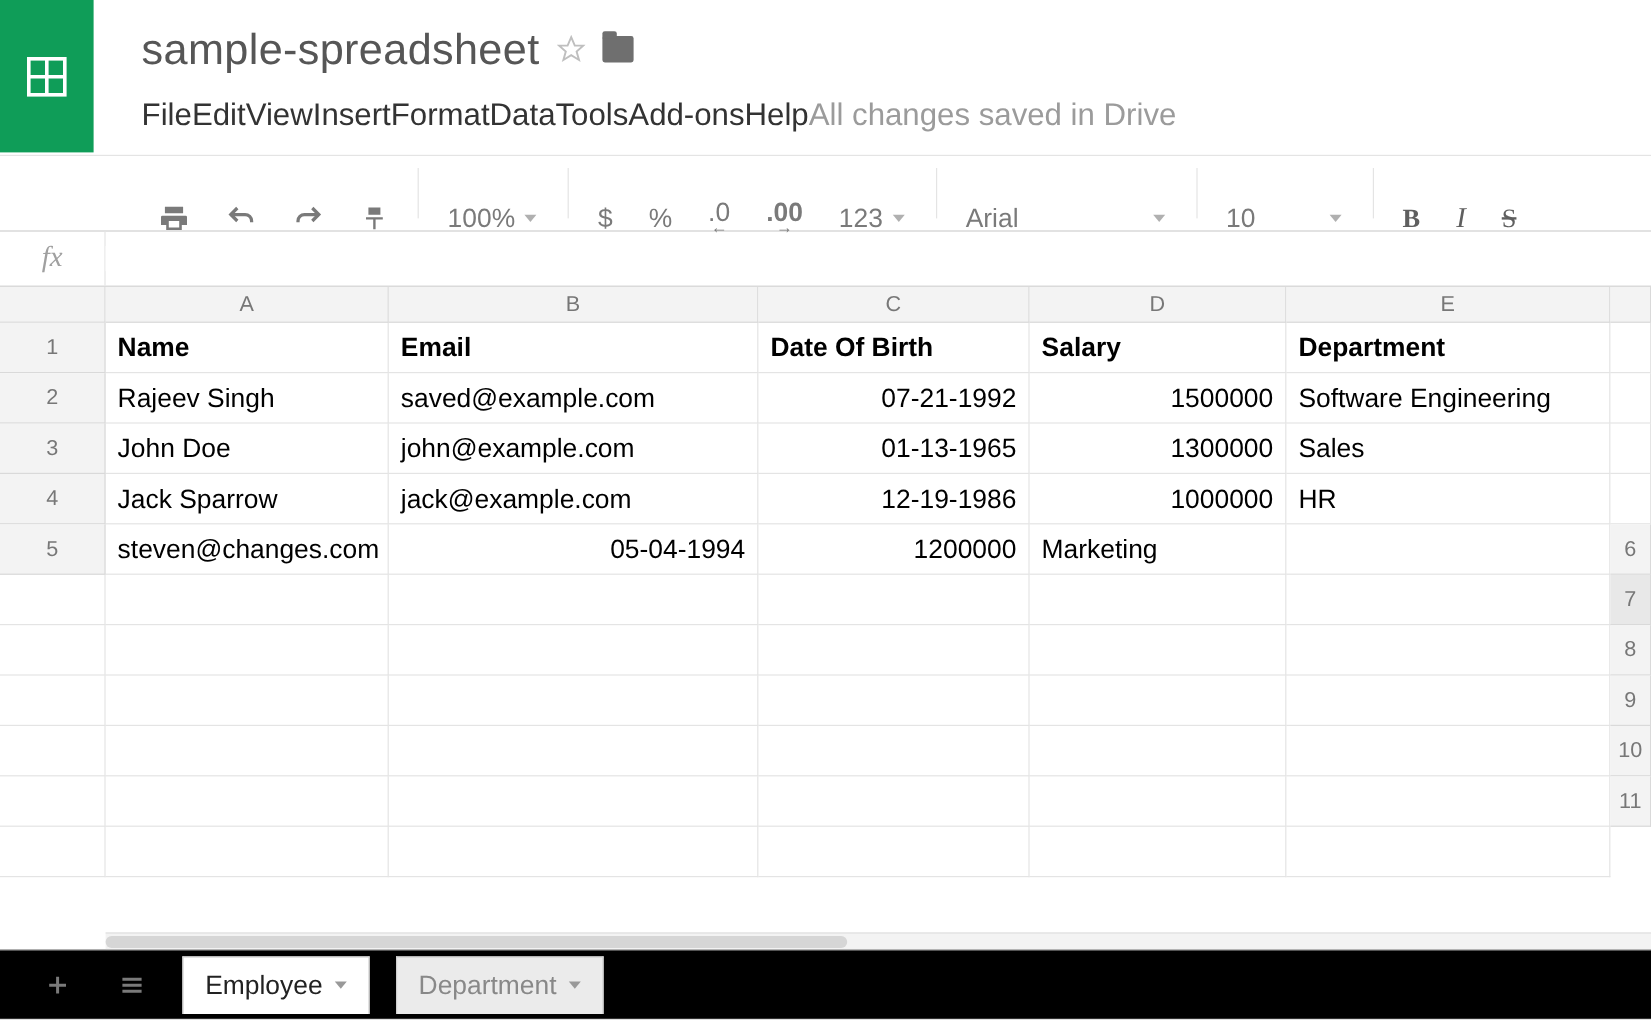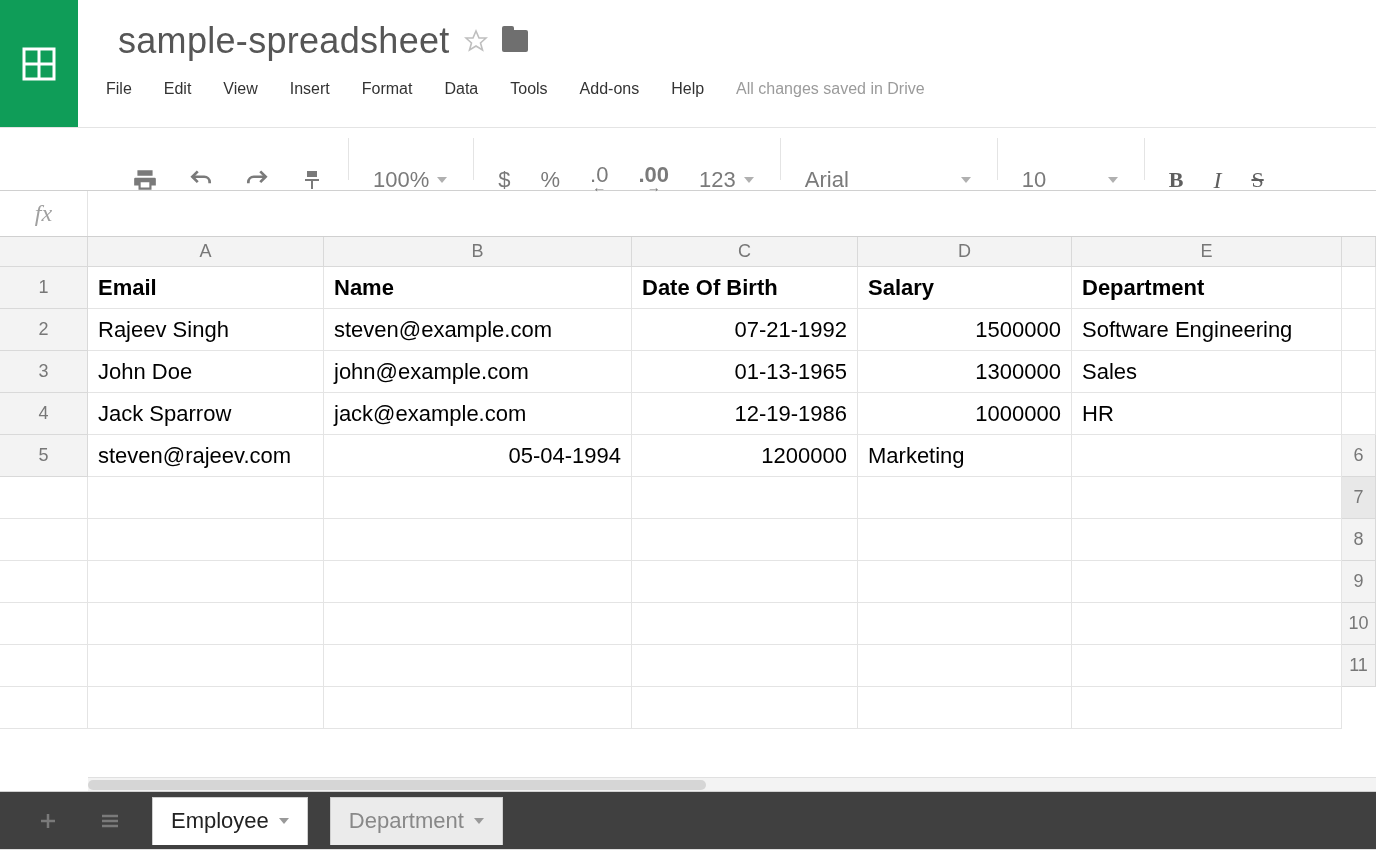--- a/index.html
+++ b/index.html
@@ -9,21 +9,21 @@
   
   .topbar { display:flex; }
   .logo-box { width:78px; height:127px; background:#0f9d58; display:flex; align-items:center; justify-content:center; }
   .logo-box svg { width:40px; height:40px; }
   .topright { flex:1; display:flex; flex-direction:column; }
   .title-row { display:flex; align-items:center; gap:14px; padding:20px 0 0 40px; }
   .doc-title { font-size:36px; font-weight:400; color:#565656; letter-spacing:0.3px; }
   .star { width:24px; height:24px; color:#bfbfbf; cursor:pointer; }
   .folder { width:26px; height:22px; background:#6f6f6f; border-radius:2px; position:relative; cursor:pointer; }
   .folder::before { content:''; position:absolute; left:0; top:-4px; width:12px; height:6px; background:#6f6f6f; border-radius:2px 2px 0 0; }
-  .menu-row { display:flex; align-items:center; gap:32px; padding:18px 0 18px 28px; font-size:16px; color:#333; }
+  .menu-row { display:flex; align-items:center; padding:18px 0 18px 40px; font-size:26px; color:#333; }
   .menu-item { cursor:pointer; }
   .save-status { color:#9b9b9b; }
 
   
   .toolbar { height:64px; border-top:1px solid #e4e4e4; border-bottom:1px solid #d0d0d0; display:flex; align-items:center; padding-left:126px; gap:18px; color:#7a7a7a; font-size:22px; }
   .tb-btn { height:44px; display:flex; align-items:center; justify-content:center; padding:0 6px; cursor:pointer;margin-top:42px; }
   .tb-sep { width:1px; height:42px; background:#e4e4e4; }
   .dd { display:flex; align-items:center; gap:8px; padding-right:8px; }
   .caret { width:0; height:0; border-left:5px solid transparent; border-right:5px solid transparent; border-top:6px solid #b0b0b0; }
   .bold { font-weight:bold; color:#5f5f5f; font-family:Georgia,serif; }
@@ -45,21 +45,21 @@
   .cell { border-right:1px solid #e4e4e4; border-bottom:1px solid #e4e4e4; height:42px; display:flex; align-items:center; padding:0 10px; font-size:22px; color:#000; overflow:hidden; white-space:nowrap; }
   .sel-rowh { background:#e8e8e8; }
   .cell.bold-cell { font-weight:bold; }
   .cell.right { justify-content:flex-end; }
 
   
   .hscroll { position:absolute; left:88px; right:0; bottom:0; height:14px; background:#f3f3f3; border-top:1px solid #e0e0e0; }
   .hscroll-thumb { position:absolute; left:0; top:2px; height:10px; width:48%; background:#d6d6d6; border-radius:5px; }
 
   
-  .sheetbar { height:58px; background:#404040; border-top:1px solid #d0d0d0; display:flex; align-items:center; padding-left:28px; gap:22px; }
+  .sheetbar { height:58px; background:#000000; border-top:1px solid #d0d0d0; display:flex; align-items:center; padding-left:28px; gap:22px; }
   .sheet-btn { width:40px; height:40px; display:flex; align-items:center; justify-content:center; color:#7a7a7a; cursor:pointer; }
   .tab { height:48px; background:#fff; border:1px solid #cfcfcf; border-bottom:none; display:flex; align-items:center; gap:10px; padding:0 18px; font-size:22px; color:#222; cursor:pointer; }
   .tab.inactive { background:#ebebeb; color:#888; }
   .tab .caret { border-top-color:#999; }
 </style>
 </head>
 <body>
 <div class="app">
 
 <div class="topbar">
@@ -173,30 +173,30 @@
   <div class="grid">
     <div class="corner"></div>
     <div class="hdr">A</div>
     <div class="hdr">B</div>
     <div class="hdr">C</div>
     <div class="hdr">D</div>
     <div class="hdr">E</div>
     <div class="hdr"></div>
 
     <div class="rowh">1</div>
+    <div class="cell bold-cell">Name</div>
     <div class="cell bold-cell">Email</div>
-    <div class="cell bold-cell">Name</div>
     <div class="cell bold-cell">Date Of Birth</div>
     <div class="cell bold-cell">Salary</div>
     <div class="cell bold-cell">Department</div>
     <div class="cell"></div>
 
     <div class="rowh">2</div>
     <div class="cell">Rajeev Singh</div>
-    <div class="cell">steven@example.com</div>
+    <div class="cell">saved@example.com</div>
     <div class="cell right">07-21-1992</div>
     <div class="cell right">1500000</div>
     <div class="cell">Software Engineering</div>
     <div class="cell"></div>
 
     <div class="rowh">3</div>
     <div class="cell">John Doe</div>
     <div class="cell">john@example.com</div>
     <div class="cell right">01-13-1965</div>
     <div class="cell right">1300000</div>
@@ -205,21 +205,21 @@
 
     <div class="rowh">4</div>
     <div class="cell">Jack Sparrow</div>
     <div class="cell">jack@example.com</div>
     <div class="cell right">12-19-1986</div>
     <div class="cell right">1000000</div>
     <div class="cell">HR</div>
     <div class="cell"></div>
 
     <div class="rowh">5</div>
-    <div class="cell">steven@rajeev.com</div>
+    <div class="cell">steven@changes.com</div>
     <div class="cell right">05-04-1994</div>
     <div class="cell right">1200000</div>
     <div class="cell">Marketing</div>
     <div class="cell"></div>
 
     <div class="rowh">6</div>
     <div class="cell"></div>
         <div class="cell"></div>
         <div class="cell"></div>
         <div class="cell"></div>

